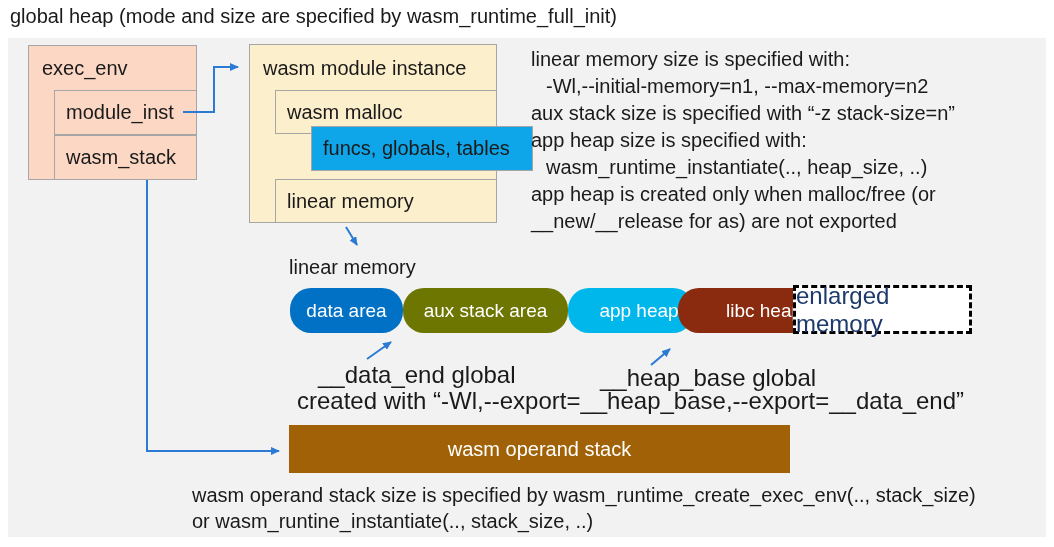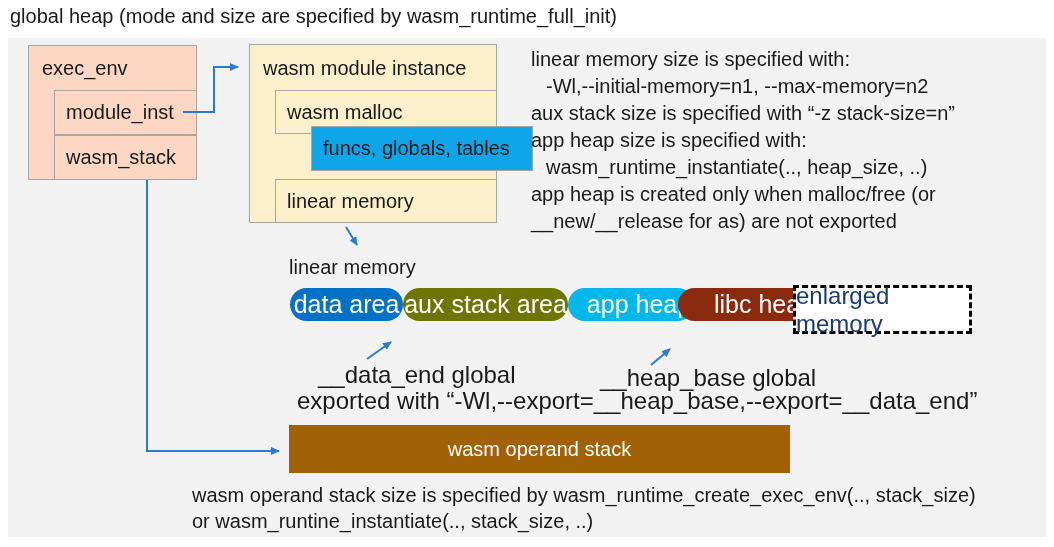--- a/index.html
+++ b/index.html
@@ -9,22 +9,22 @@
   }
   .title{position:absolute;left:10px;top:5px;font-size:20px;}
   .panel{position:absolute;left:8px;top:38px;width:1038px;height:499px;background:#f2f2f2;}
   .box{position:absolute;border:1px solid #a6a6a6;box-sizing:border-box;font-size:20px;}
   .box .hdr{padding-left:13px;display:flex;align-items:center;height:45px;}
   .row{position:absolute;border:1px solid #a6a6a6;box-sizing:border-box;
        display:flex;align-items:center;padding-left:11px;font-size:20px;}
   .notes{position:absolute;left:531px;top:46px;font-size:20px;line-height:27px;white-space:nowrap;}
   .notes .indent{padding-left:15px;}
   .lm-label{position:absolute;left:289px;top:256px;font-size:20px;}
-  .seg{position:absolute;top:288px;height:33px;display:flex;align-items:center;justify-content:center;
-       color:#ffffff;font-size:25px;white-space:nowrap;border-radius:21px;}
+  .seg{position:absolute;top:288px;height:45px;display:flex;align-items:center;justify-content:center;
+       color:#ffffff;font-size:19px;white-space:nowrap;border-radius:21px;}
   .seg-enlarged{position:absolute;left:793px;top:285px;width:179px;height:49px;box-sizing:border-box;
        background:#ffffff;border:3px dashed #000000;display:flex;align-items:center;justify-content:center;
        font-size:24px;}
   .ann{position:absolute;font-size:24px;white-space:nowrap;}
   .opstack{position:absolute;left:289px;top:425px;width:501px;height:48px;
        display:flex;align-items:center;justify-content:center;color:#ffffff;font-size:20px;}
   .footer{position:absolute;left:192px;top:482px;font-size:20px;line-height:26px;white-space:nowrap;}
   .overlay{position:absolute;left:0;top:0;width:1054px;height:547px;pointer-events:none;}
   .overlay path{fill:none;stroke:#2b7bd4;stroke-width:2;}
 </style>
@@ -62,21 +62,21 @@
 
   <div class="lm-label">linear memory</div>
   <div class="seg" style="left: 290px; width: 113px; background-color: rgb(0, 113, 197);">data area</div>
   <div class="seg" style="left: 403px; width: 165px; background-color: rgb(108, 118, 0);">aux stack area</div>
   <div class="seg" style="left: 568px; width: 110px; background-color: rgb(0, 183, 236); padding-left: 16px;">app heap</div>
   <div class="seg" style="left: 678px; width: 112px; background-color: rgb(138, 42, 14); padding-left: 30px;">libc heap</div>
   <div class="seg-enlarged" style="color: rgb(28, 58, 107);">enlarged memory</div>
 
   <div class="ann" style="left:318px;top:361px;">__data_end global</div>
   <div class="ann" style="left:600px;top:364px;">__heap_base global</div>
-  <div class="ann" style="left:297px;top:387px;">exported with “-Wl,--export=__heap_base,--export=__data_end”</div>
+  <div class="ann" style="left:297px;top:387px;">created with “-Wl,--export=__heap_base,--export=__data_end”</div>
 
   <div class="opstack" style="background-color: #a16207; text-align: center;">wasm operand stack</div>
 
   <div class="footer">
     <div>wasm operand stack size is specified by wasm_runtime_create_exec_env(.., stack_size)</div>
     <div>or wasm_runtine_instantiate(.., stack_size, ..)</div>
   </div>
 
   <svg class="overlay" viewBox="0 0 1054 547">
     <defs>

